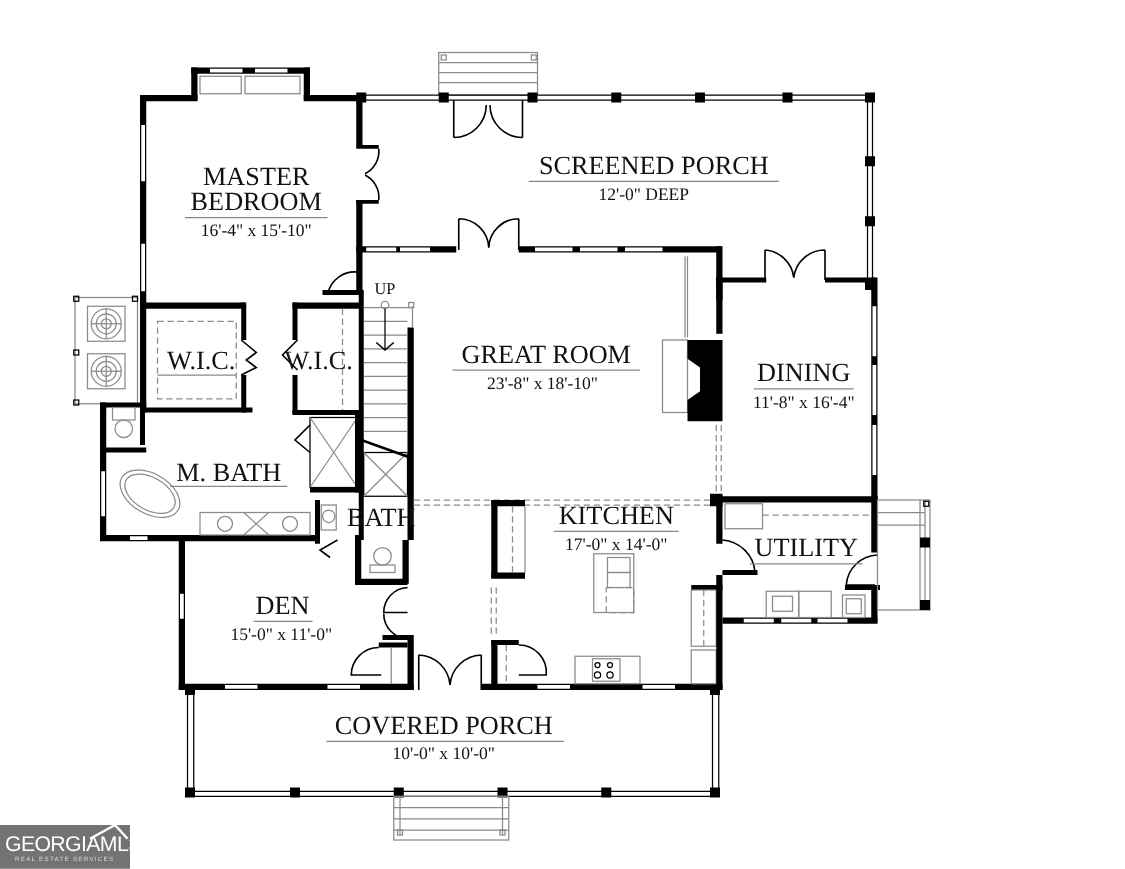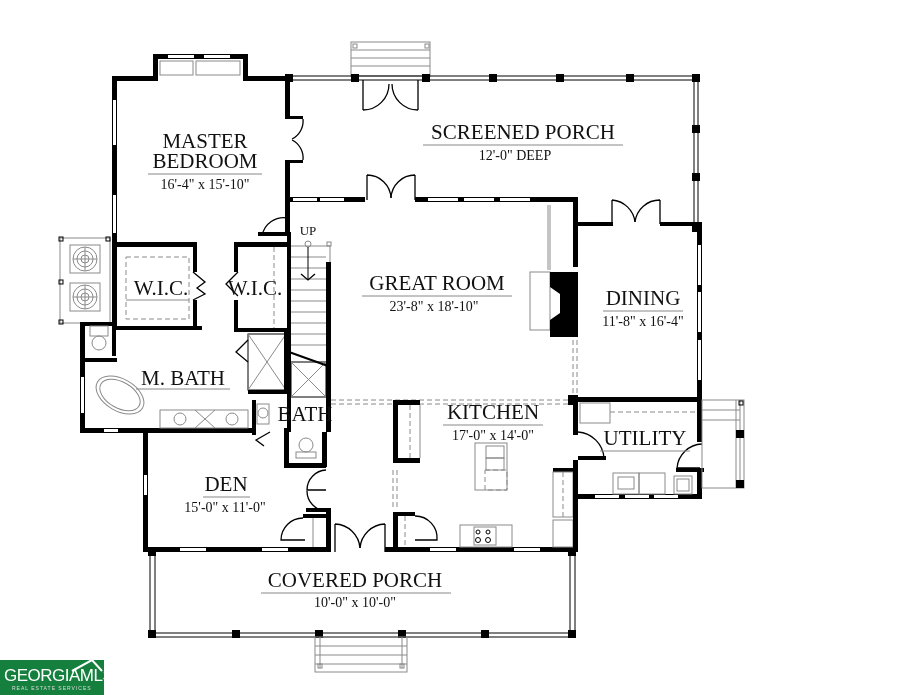--- a/index.html
+++ b/index.html
@@ -8,21 +8,21 @@
   .wall { fill: #000; }
   .thin { stroke: #000; stroke-width: 1; fill: none; }
   .grey { stroke: #8a8a8a; stroke-width: 1; fill: none; }
   .dash { stroke: #8a8a8a; stroke-width: 1; fill: none; stroke-dasharray: 5 3; }
   .post { fill: #000; }
   .door { stroke: #000; stroke-width: 1.3; fill: none; }
   .room-label { font-family: "Liberation Serif", "DejaVu Serif", serif; font-size: 21px; fill: #111; text-anchor: middle; }
   .room-dim { font-family: "Liberation Serif", "DejaVu Serif", serif; font-size: 14px; fill: #111; text-anchor: middle; }
   .underline { stroke: #888; stroke-width: 1; }
   .small-label { font-family: "Liberation Serif", "DejaVu Serif", serif; font-size: 13px; fill: #111; text-anchor: middle; }
-  .logo { position: absolute; left: 0; top: 660px; width: 104px; height: 35px; background: #15803d; color: #fff; }
+  .logo { position: absolute; left: 0; top: 660px; width: 104px; height: 35px; background: #737373; color: #fff; }
   .logo-main { position: absolute; left: 4px; top: 6px; font-family: "Liberation Sans", sans-serif; font-size: 17px; letter-spacing: -0.5px; color: #fff; }
   .logo-sub { position: absolute; left: 12px; top: 25px; font-family: "Liberation Sans", sans-serif; font-size: 5px; letter-spacing: 1px; color: #ddd; }
   .logo-roof { position: absolute; left: 70px; top: -2px; }
 </style>
 </head>
 <body>
 
 <svg id="plan" width="900" height="695" viewBox="0 0 900 695" xmlns="http://www.w3.org/2000/svg">
 
   <g>

